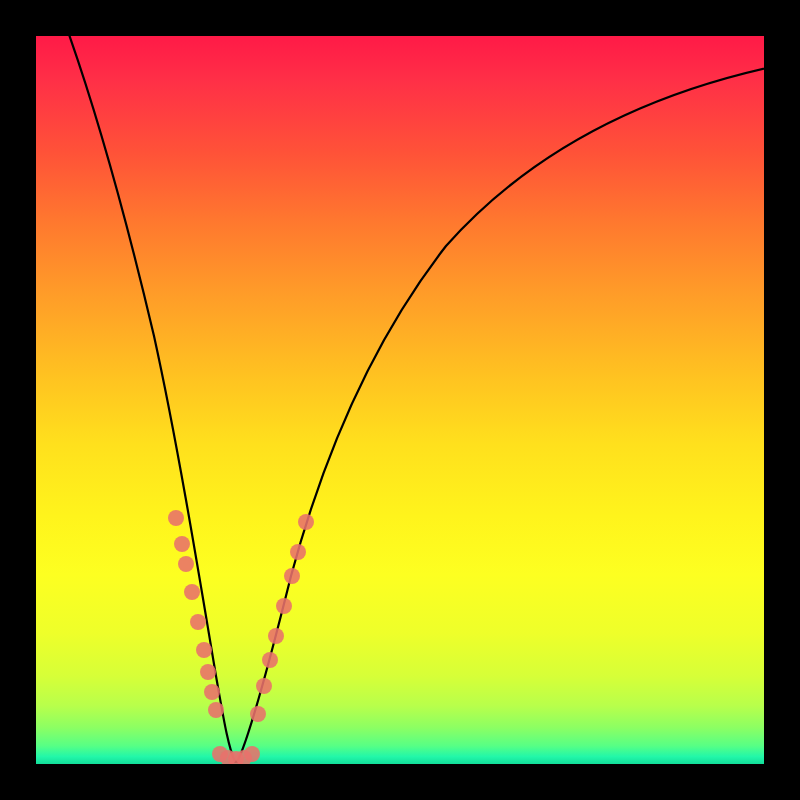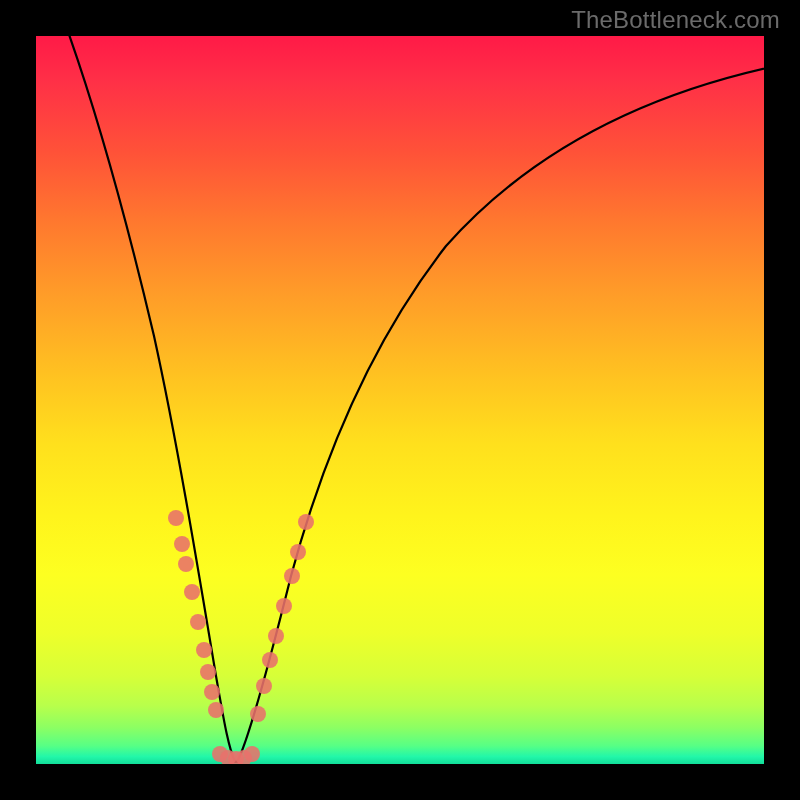--- a/index.html
+++ b/index.html
@@ -63,21 +63,20 @@
     position: absolute;
     inset: 0;
     width: 728px;
     height: 728px;
   }
 </style>
 </head>
 <body>
 
 <div class="frame">
-  <div class="attribution">TheBottleneck.com</div>
 
   <div class="plot">
     <div class="gradient"></div>
 
     <svg class="overlay" viewBox="0 0 728 728" preserveAspectRatio="none">
       <path d="M 30 -10
                C 55 60, 85 160, 118 300
                C 140 400, 160 520, 180 640
                C 188 685, 192 710, 199 726
                L 201 726

